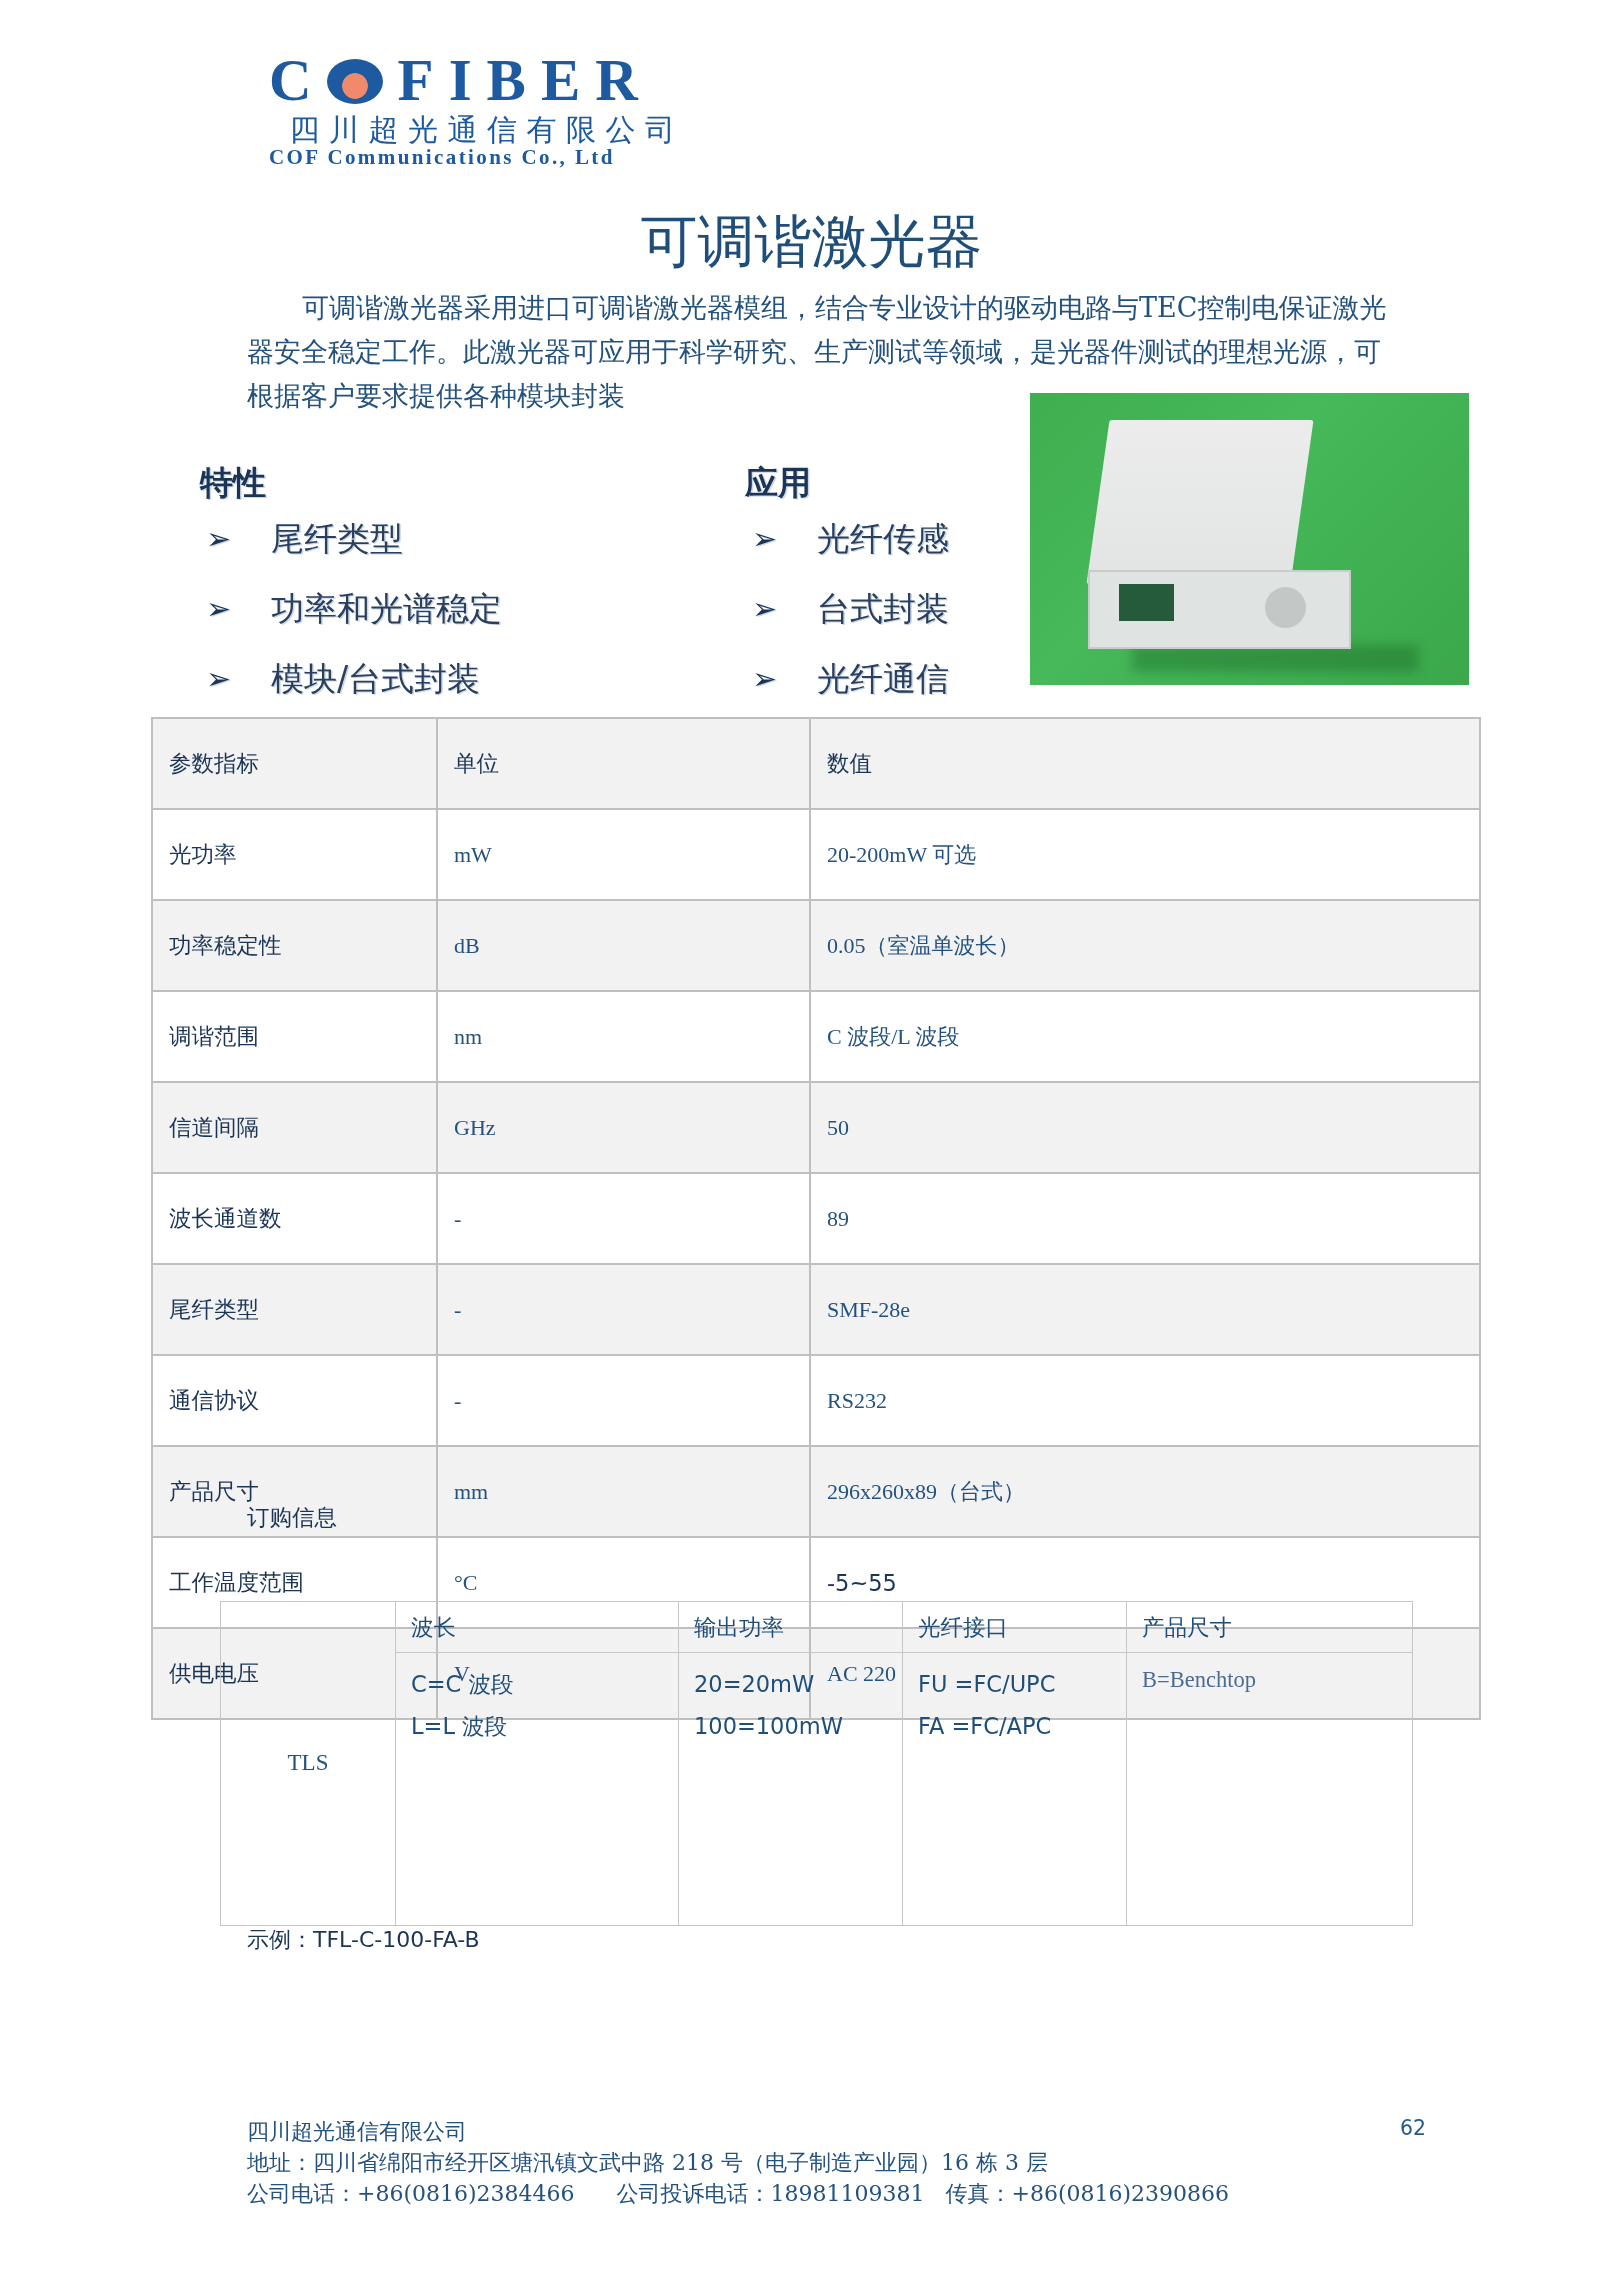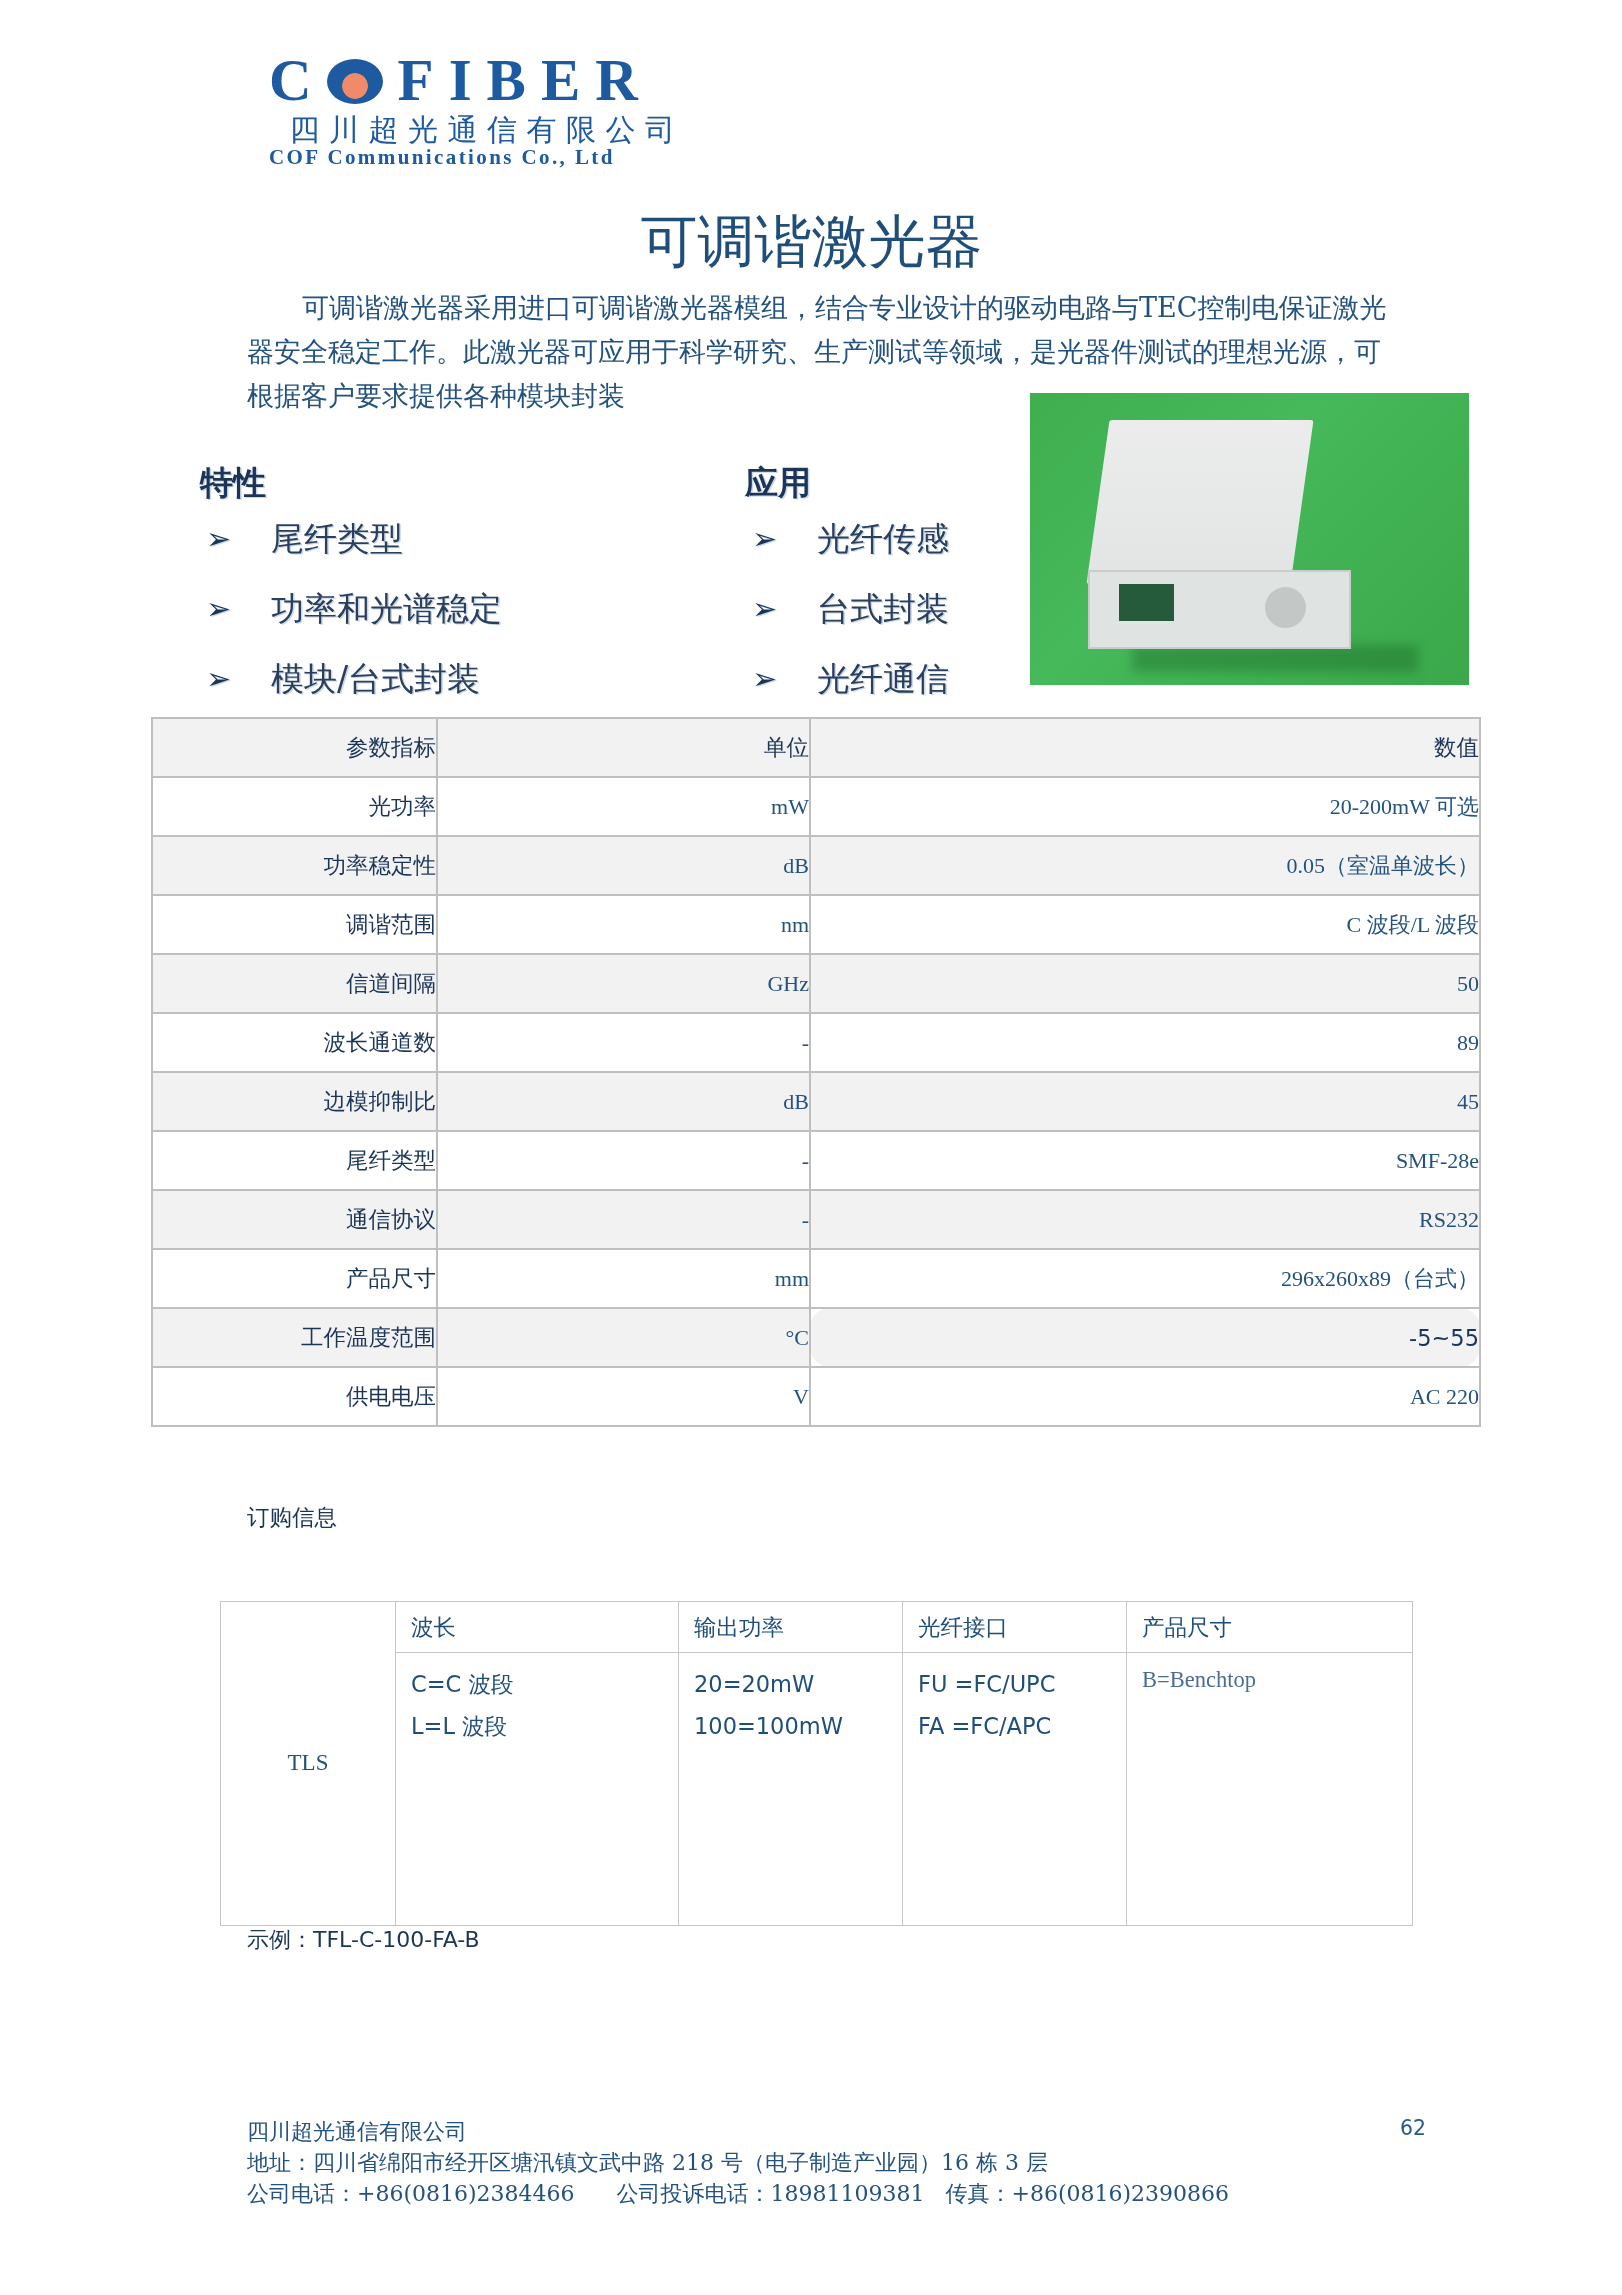--- a/index.html
+++ b/index.html
@@ -45,22 +45,22 @@
   .bullet-list { list-style:none; margin:0; padding:0; }
   .bullet-list li { position:relative; height:70px; font-family:"DejaVu Sans", sans-serif;
     font-size:33px; color:#2b3f5c; line-height:41px; text-shadow:1.4px 1.4px 0 #c8d8ea; }
   .bullet-list li .arrow { position:absolute; left:0; top:0; font-size:30px; color:#1c3557; }
   .bullet-list li .txt { position:absolute; left:65px; top:0; white-space:nowrap; }
   #feat-list { left:206px; top:518px; width:477px; }
   #app-list { left:752px; top:518px; width:286px; }
 
   
   #spec { left:151px; top:717px; width:1329px; border-collapse:collapse; table-layout:fixed; }
-  #spec td { border:2px solid #bfbfbf; height:57px; text-align:right; vertical-align:middle;
-    font-size:21px; color:#1f4e79; padding:0; }
+  #spec td { border:2px solid #bfbfbf; height:57px; text-align:left; vertical-align:middle;
+    font-size:21px; color:#1f4e79; padding:16px; }
   #spec tr:nth-child(odd) td { background:#f2f2f2; }
   #spec tr:nth-child(even) td { background:#ffffff; }
   #spec td.param { font-family:"DejaVu Sans", sans-serif; font-size:22.5px; color:#1c3557; }
   #spec tr.head td { font-family:"DejaVu Sans", sans-serif; font-size:22.5px; color:#1c3557; }
   #spec td.val, #spec td.unit { font-family:"Liberation Serif", serif; font-size:22px; color:#24527f; }
   #spec td.val.sans { font-family:"DejaVu Sans", sans-serif; color:#1c3557; font-size:22.5px;border-radius:20px; }
 
   #order-head { left:247px; top:1502px; font-family:"DejaVu Sans", sans-serif; font-size:22.5px; color:#1c3557; }
 
   #order { left:220px; top:1601px; width:1193px; border-collapse:collapse; table-layout:fixed; }
@@ -164,25 +164,20 @@
   </tr>
   <tr>
     <td class="param">信道间隔</td>
     <td class="unit">GHz</td>
     <td class="val">50</td>
   </tr>
   <tr>
     <td class="param">波长通道数</td>
     <td class="unit">-</td>
     <td class="val">89</td>
-  </tr>
-  <tr>
-    <td class="param">边模抑制比</td>
-    <td class="unit">dB</td>
-    <td class="val">45</td>
   </tr>
   <tr>
     <td class="param">尾纤类型</td>
     <td class="unit">-</td>
     <td class="val">SMF-28e</td>
   </tr>
   <tr>
     <td class="param">通信协议</td>
     <td class="unit">-</td>
     <td class="val">RS232</td>

